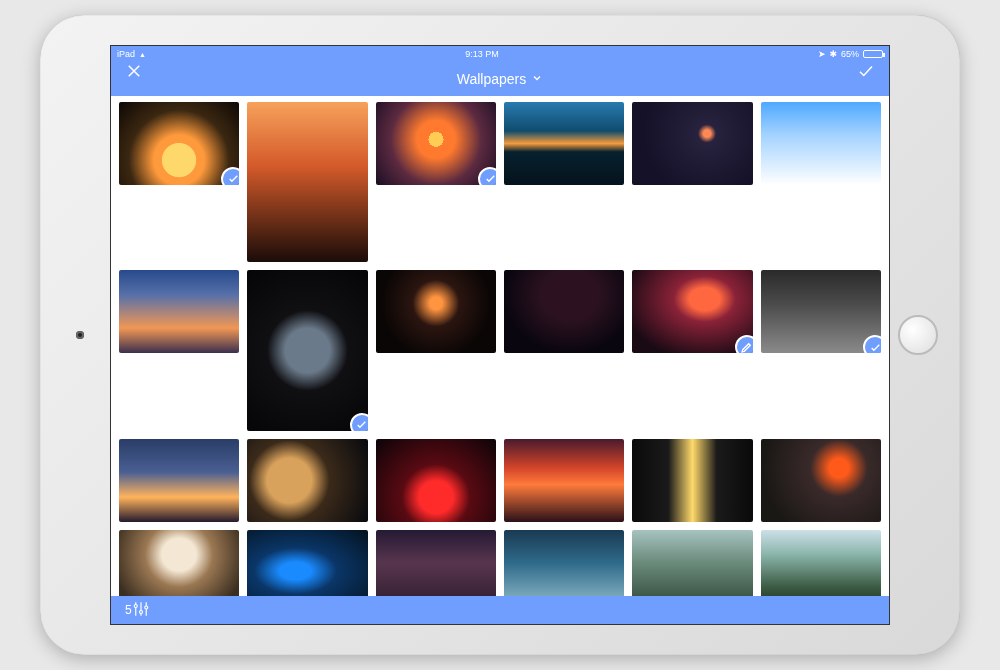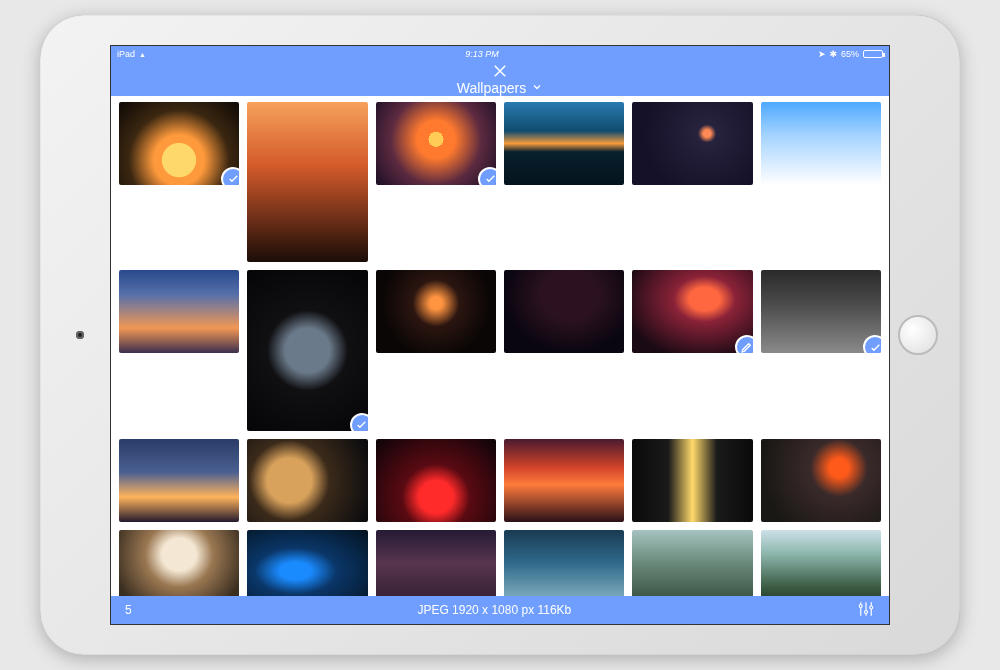--- a/index.html
+++ b/index.html
@@ -56,35 +56,33 @@
     .status-bar {
       height: 16px;
       background: #6f9eff;
       color: #fff;
       font-size: 9px;
       display: flex;
       align-items: center;
       padding: 0 6px;
     }
     .status-left, .status-right { display:flex; align-items:center; gap:4px; }
-    .status-center { flex:1; text-align:center;font-style:italic; }
+    .status-center { flex:1; text-align:center; }
     .wifi-icon:before { content:"\25B2"; font-size:7px; }
     .battery { width:20px;height:8px;border:1px solid #fff;border-radius:2px;position:relative; }
     .battery:after{content:"";position:absolute;right:-3px;top:2px;width:2px;height:4px;background:#fff;}
     .battery-fill{background:#4cd964;height:100%;width:83%;border-radius:1px;}
 
     .nav-bar {
       height: 34px;
       background: #6f9eff;
       color:#fff;
       display:flex;
-      align-items:center;
       padding:0 14px;
       font-size:14px;
-      flex-direction:column;
     }
     .nav-title{flex:1;display:flex;justify-content:center;align-items:center;gap:5px;font-weight:300;}
     .icon-x, .icon-check { width:18px;height:18px;display:inline-block; }
     .icon-x svg, .icon-check svg { width:100%;height:100%;stroke:#fff;stroke-width:2;fill:none; }
 
     .grid {
       flex:1;
       background:#fff;
       overflow:hidden;
       padding:6px 4px;
@@ -252,21 +250,20 @@
           <div class="thumb t19"></div>
           <div class="thumb t20"></div>
           <div class="thumb t21"></div>
           <div class="thumb t22"></div>
           <div class="thumb t23"></div>
         </div>
     </div>
 
     <div class="footer">
       <span>5</span>
-      <span class="footer-center">JPEG 1920 x 1080 px 116Kb</span>
       <span class="sliders-icon">
         <svg viewBox="0 0 24 24">
             <line x1="5" y1="3" x2="5" y2="21"></line>
             <line x1="12" y1="3" x2="12" y2="21"></line>
             <line x1="19" y1="3" x2="19" y2="21"></line>
             <circle cx="5" cy="8" r="2" fill="#6f9eff"></circle>
             <circle cx="12" cy="16" r="2" fill="#6f9eff"></circle>
             <circle cx="19" cy="10" r="2" fill="#6f9eff"></circle>
           </svg>
       </span>

